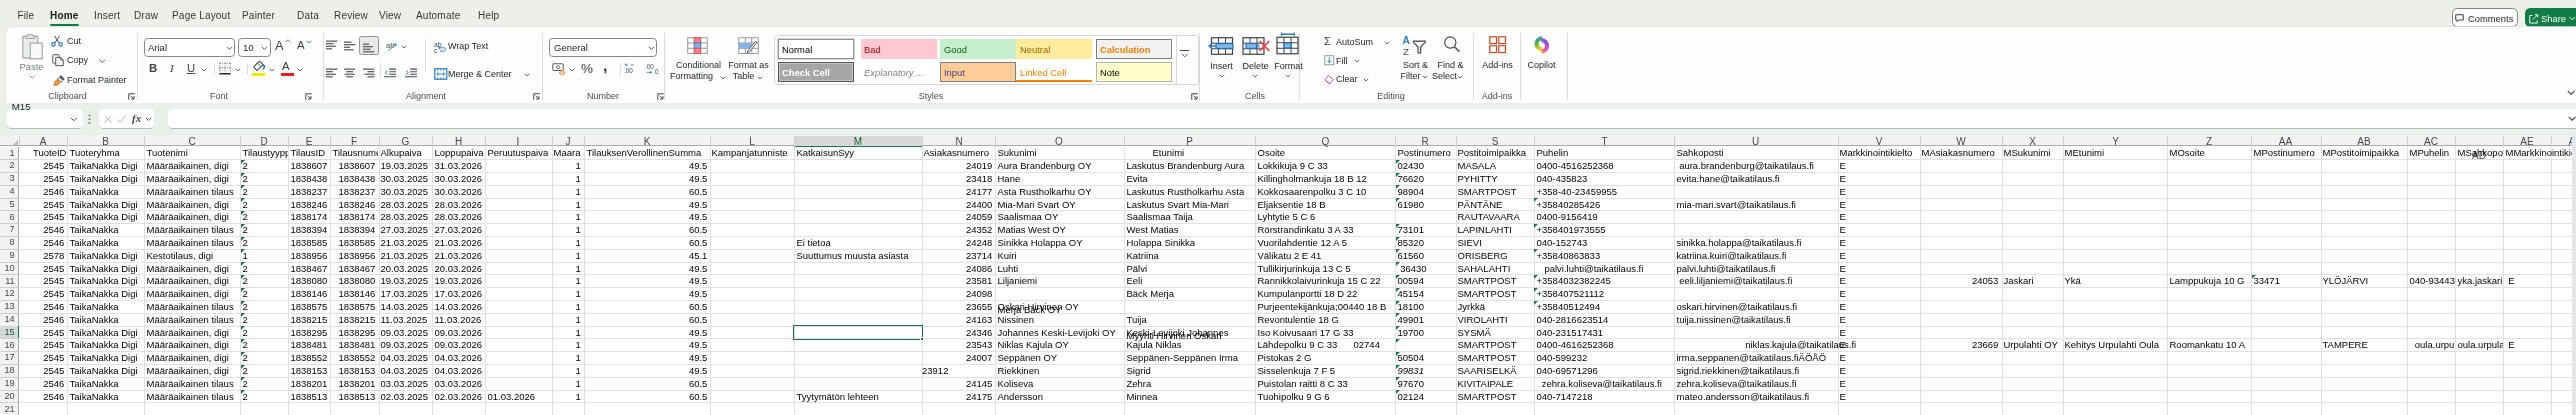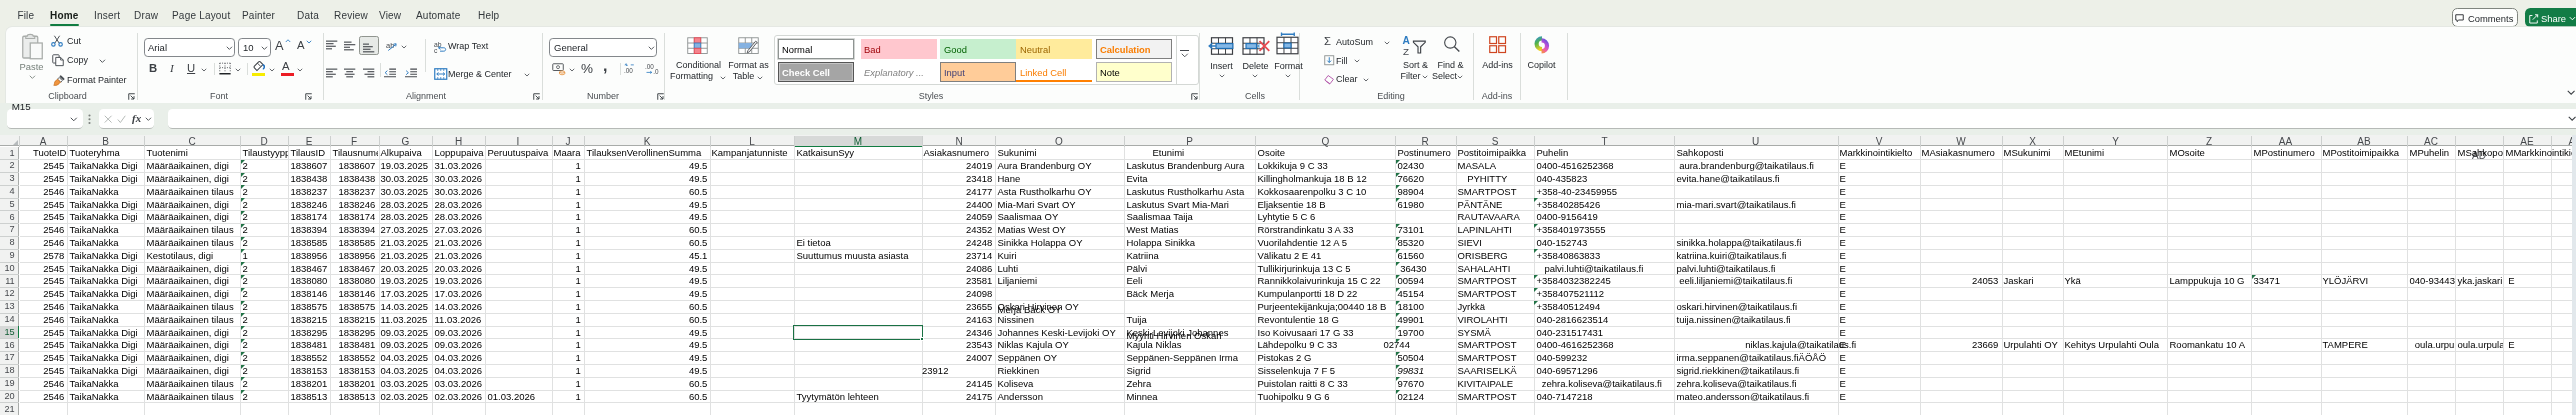--- a/index.html
+++ b/index.html
@@ -661,21 +661,21 @@
 <div class="cell" style="left:331px;top:173px;width:47px;height:12px;text-align:right;padding-right:2.6px;">1838438</div>
 <div class="cell" style="left:379px;top:173px;width:52px;height:12px;padding-left:1.5px;">30.03.2025</div>
 <div class="cell" style="left:433px;top:173px;width:53px;height:12px;padding-left:1.5px;">30.03.2026</div>
 <div class="cell" style="left:552px;top:173px;width:31.5px;height:12px;text-align:right;padding-right:2.6px;">1</div>
 <div class="cell" style="left:585px;top:173px;width:125px;height:12px;text-align:right;padding-right:2.6px;">49.5</div>
 <div class="cell" style="left:922px;top:173px;width:73px;height:12px;text-align:right;padding-right:2.6px;">23418</div>
 <div class="cell" style="left:996px;top:173px;width:128px;height:12px;padding-left:1.5px;">Hane</div>
 <div class="cell" style="left:1125px;top:173px;width:130px;height:12px;padding-left:1.5px;">Evita</div>
 <div class="cell" style="left:1256px;top:173px;width:140px;height:12px;padding-left:1.5px;">Killingholmankuja 18 B 12</div>
 <div class="cell" style="left:1396px;top:173px;width:59px;height:12px;padding-left:1.5px;">76620</div>
-<div class="cell" style="left:1456px;top:173px;width:61px;height:12px;padding-left:1.5px;text-align:center;">PYHITTY</div>
+<div class="cell" style="left:1456px;top:173px;width:61px;height:12px;padding-left:1.5px;">PYHITTY</div>
 <div class="cell" style="left:1535px;top:173px;width:140px;height:12px;padding-left:1.5px;">040-435823</div>
 <div class="cell" style="left:1675px;top:173px;width:162px;height:12px;padding-left:1.5px;">evita.hane@taikatilaus.fi</div>
 <div class="cell" style="left:1838px;top:173px;width:81px;height:12px;padding-left:1.5px;">E</div>
 <div class="cell" style="left:20px;top:186px;width:47px;height:12px;text-align:right;padding-right:2.6px;">2546</div>
 <div class="cell" style="left:68px;top:186px;width:76px;height:12px;padding-left:1.5px;">TaikaNakka</div>
 <div class="cell" style="left:145px;top:186px;width:95px;height:12px;padding-left:1.5px;">Määräaikainen tilaus</div>
 <div class="cell" style="left:241px;top:186px;width:47px;height:12px;padding-left:1.5px;">2</div>
 <div class="cell" style="left:289px;top:186px;width:41px;height:12px;text-align:right;padding-right:2.6px;">1838237</div>
 <div class="cell" style="left:331px;top:186px;width:47px;height:12px;text-align:right;padding-right:2.6px;">1838237</div>
 <div class="cell" style="left:379px;top:186px;width:52px;height:12px;padding-left:1.5px;">30.03.2025</div>
@@ -912,21 +912,21 @@
 <div class="cell" style="left:289px;top:339px;width:41px;height:12px;text-align:right;padding-right:2.6px;">1838481</div>
 <div class="cell" style="left:331px;top:339px;width:47px;height:12px;text-align:right;padding-right:2.6px;">1838481</div>
 <div class="cell" style="left:379px;top:339px;width:52px;height:12px;padding-left:1.5px;">09.03.2025</div>
 <div class="cell" style="left:433px;top:339px;width:53px;height:12px;padding-left:1.5px;">09.03.2026</div>
 <div class="cell" style="left:552px;top:339px;width:31.5px;height:12px;text-align:right;padding-right:2.6px;">1</div>
 <div class="cell" style="left:585px;top:339px;width:125px;height:12px;text-align:right;padding-right:2.6px;">49.5</div>
 <div class="cell" style="left:922px;top:339px;width:73px;height:12px;text-align:right;padding-right:2.6px;">23543</div>
 <div class="cell" style="left:996px;top:339px;width:128px;height:12px;padding-left:1.5px;">Niklas Kajula OY</div>
 <div class="cell" style="left:1125px;top:339px;width:130px;height:12px;padding-left:1.5px;">Kajula Niklas</div>
 <div class="cell" style="left:1256px;top:339px;width:140px;height:12px;padding-left:1.5px;">Lähdepolku 9 C 33</div>
-<div class="cell" style="left:1382px;top:339px;width:59px;height:12px;padding-left:1.5px;">02744</div>
+<div class="cell" style="left:1352px;top:339px;width:59px;height:12px;padding-left:1.5px;">02744</div>
 <div class="cell" style="left:1456px;top:339px;width:77px;height:12px;padding-left:1.5px;">SMARTPOST</div>
 <div class="cell" style="left:1535px;top:339px;width:140px;height:12px;padding-left:1.5px;">0400-4616252368</div>
 <div class="cell" style="left:1741px;top:339px;width:162px;height:12px;padding-left:1.5px;"> niklas.kajula@taikatilaus.fi</div>
 <div class="cell" style="left:1838px;top:339px;width:81px;height:12px;padding-left:1.5px;">E</div>
 <div class="cell" style="left:1920px;top:339px;width:81px;height:12px;text-align:right;padding-right:2.6px;">23669</div>
 <div class="cell" style="left:2002px;top:339px;width:60px;height:12px;padding-left:1.5px;">Urpulahti OY</div>
 <div class="cell" style="left:2063px;top:339px;width:104px;height:12px;padding-left:1.5px;">Kehitys Urpulahti Oula</div>
 <div class="cell" style="left:2168px;top:339px;width:83px;height:12px;padding-left:1.5px;">Roomankatu 10 A</div>
 <div class="cell" style="left:2321px;top:339px;width:86px;height:12px;padding-left:1.5px;">TAMPERE</div>
 <div class="cell" style="left:2408px;top:339px;width:47px;height:12px;padding-left:1.5px;overflow:hidden;">&nbsp; oula.urpulahti@taikatilaus.fi</div>

